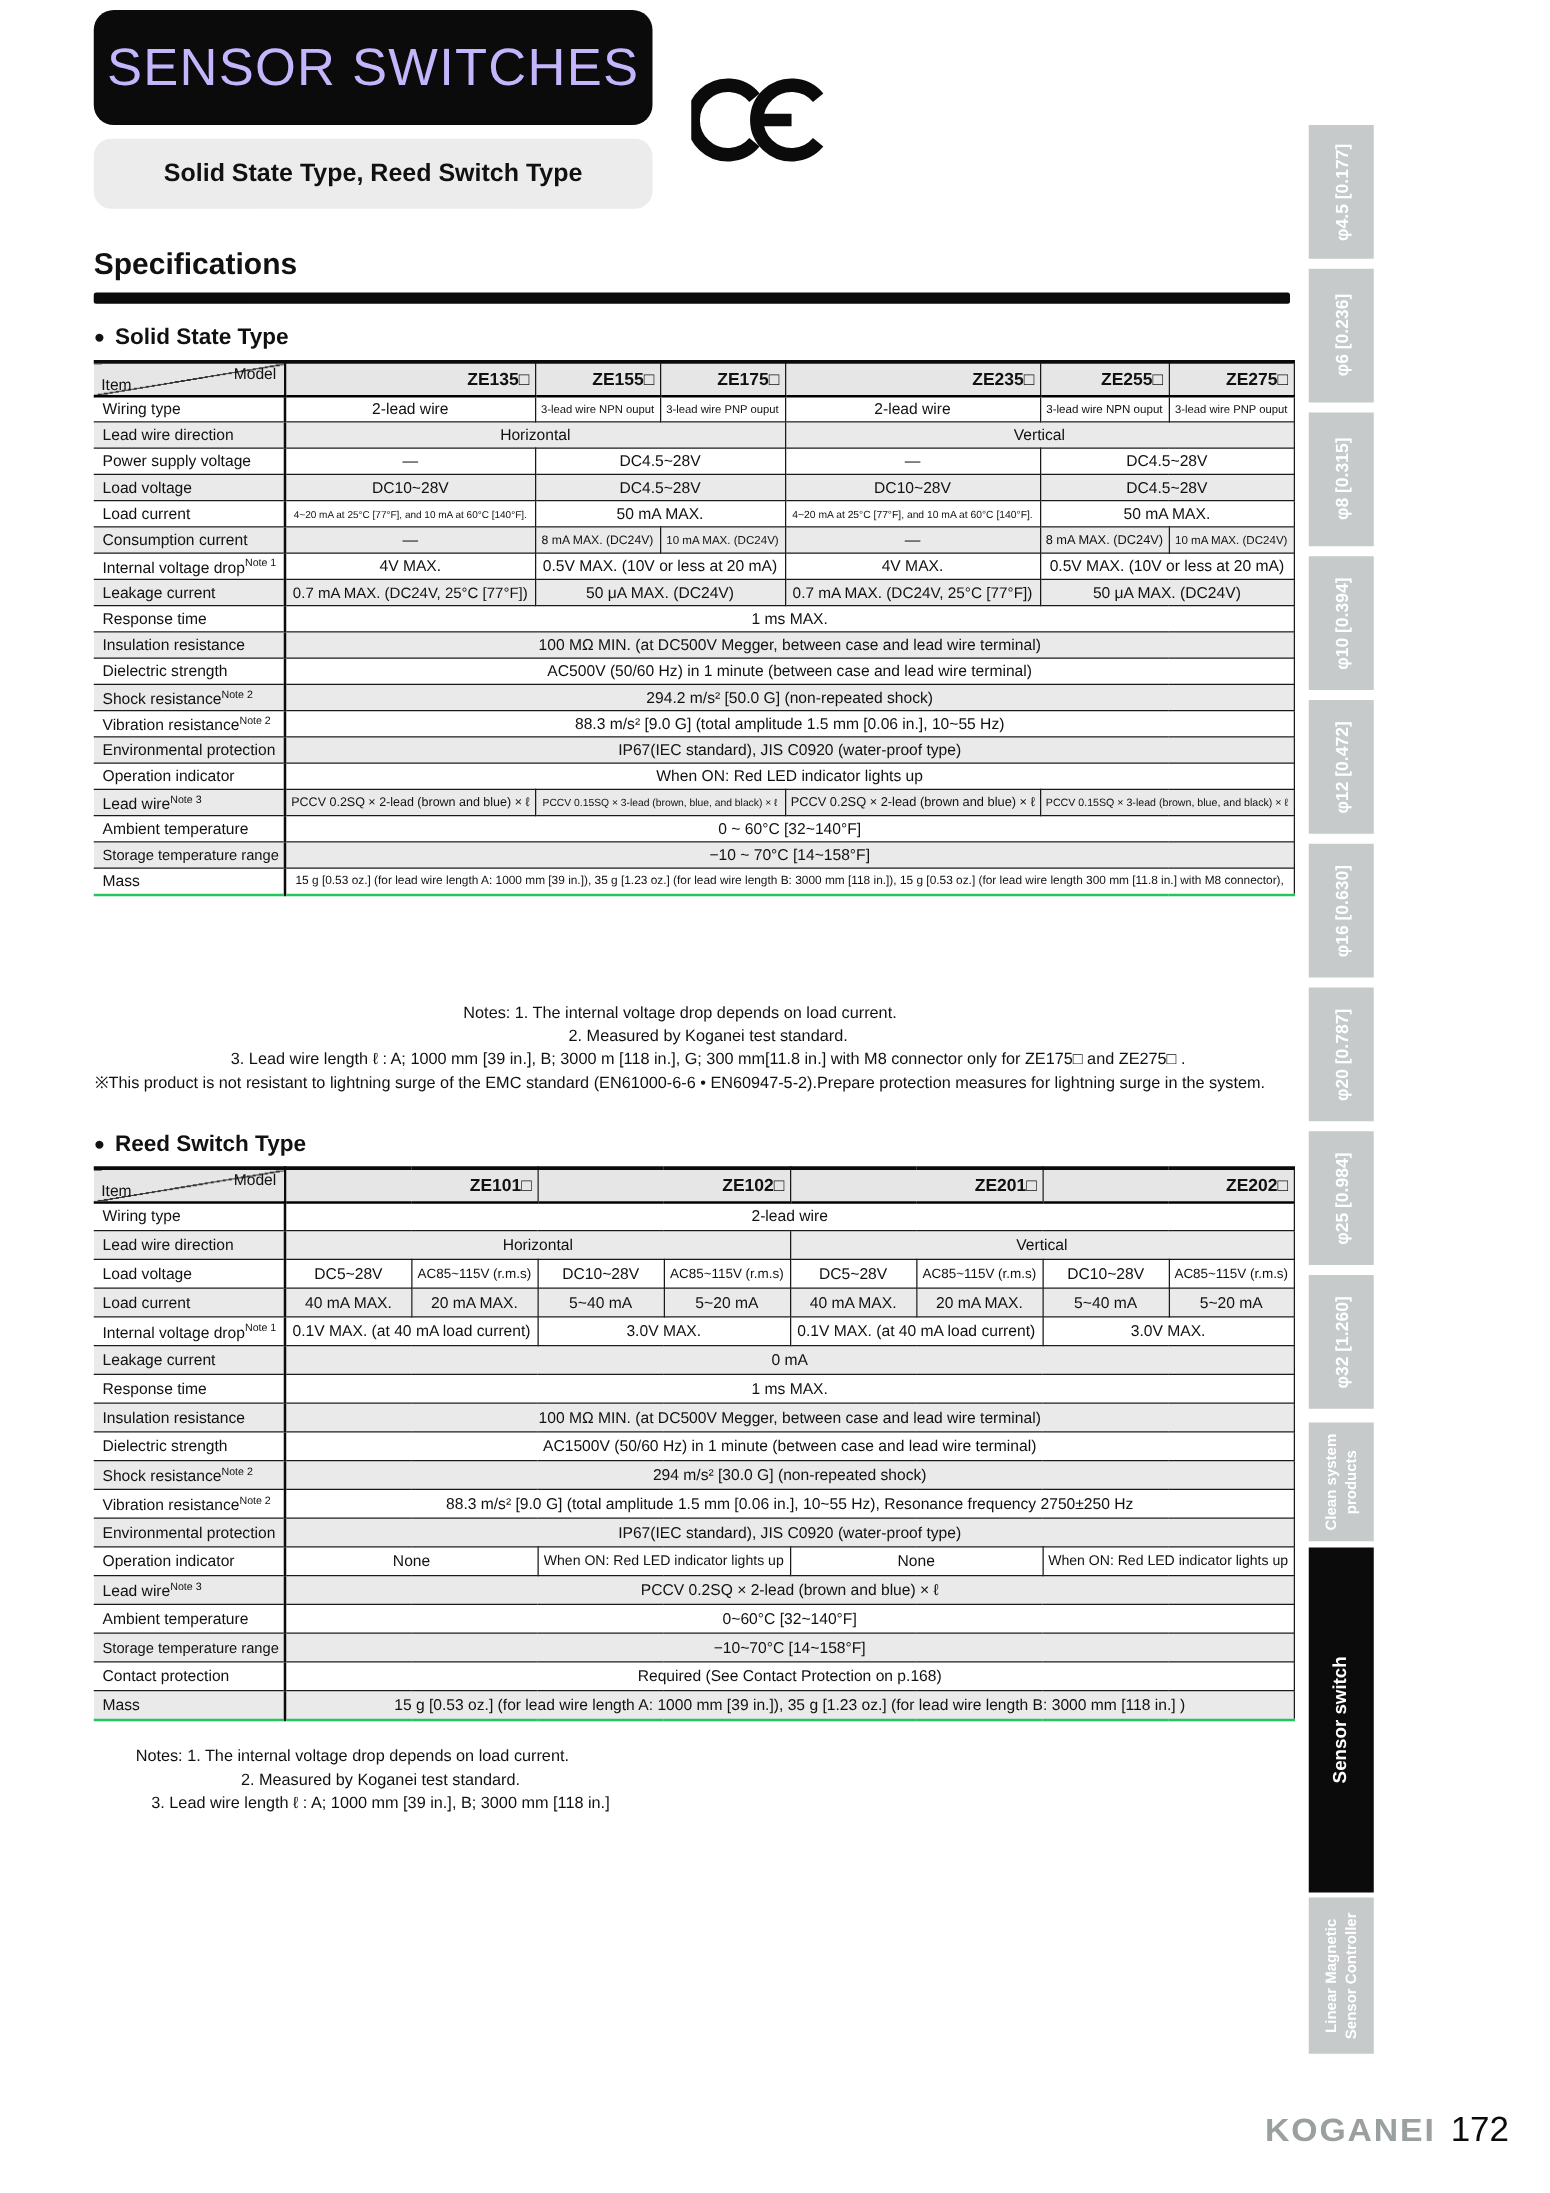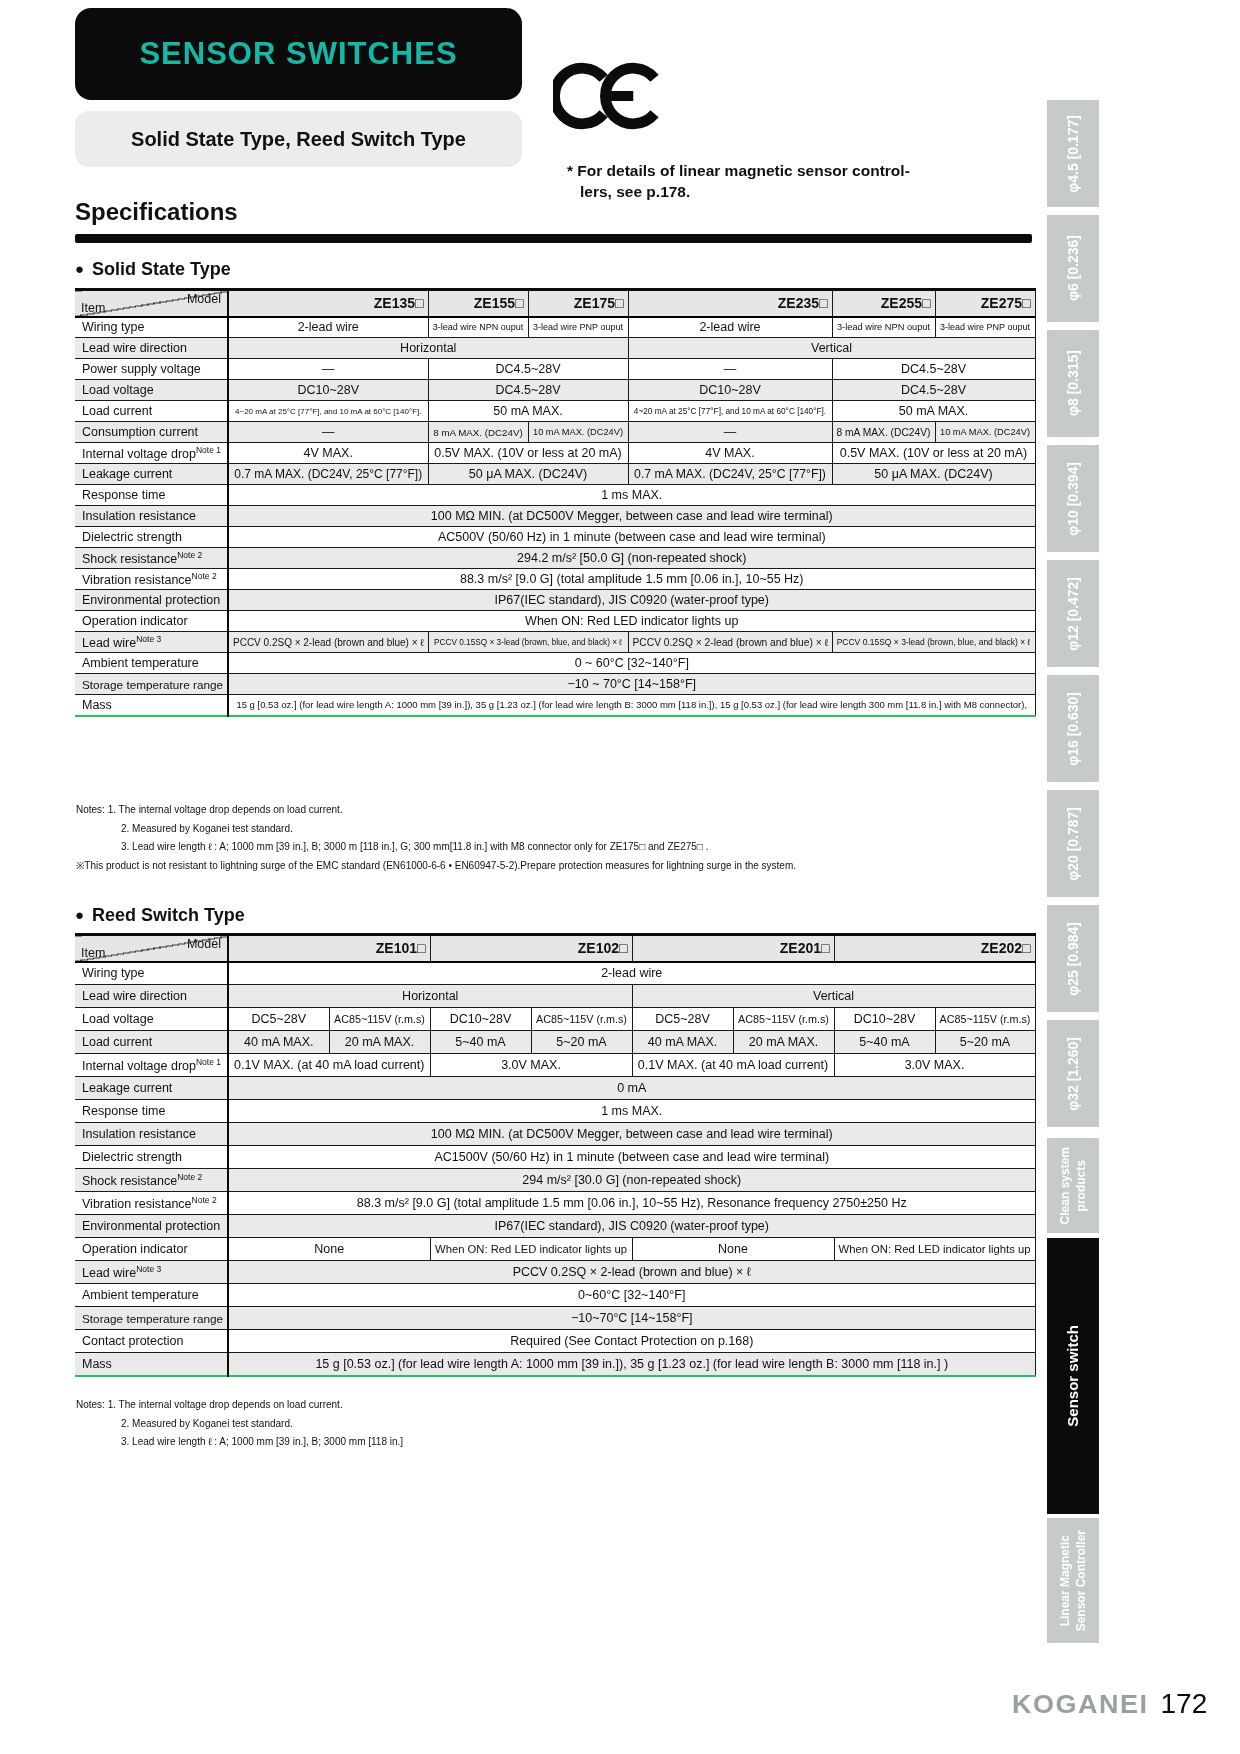--- a/index.html
+++ b/index.html
@@ -2,38 +2,38 @@
 <html><head>
 <meta charset="utf-8">
 <style>
   html,body{margin:0;padding:0;background:#fff;}
   .page{position:relative;width:1240px;height:1754px;background:#fff;overflow:hidden;
         font-family:"Liberation Sans", sans-serif;color:#111;}
 
   
   .banner-black{position:absolute;left:75px;top:8px;width:447px;height:92px;background:#0b0b0b;
                 border-radius:16px;display:flex;align-items:center;justify-content:center;}
-  .banner-black span{color:#14b8a6;font-size:31px;font-weight:bold;letter-spacing:1px;}
+  .banner-black span{color:#c4b5fd;font-size:42px;font-weight:normal;letter-spacing:1px;}
   .banner-gray{position:absolute;left:75px;top:111px;width:447px;height:56px;background:#ececec;
                border-radius:14px;display:flex;align-items:center;justify-content:center;
                font-size:20px;font-weight:bold;}
   .ce{position:absolute;left:553px;top:46px;}
   .details-note{position:absolute;left:567px;top:160px;font-size:15.5px;font-weight:bold;line-height:21px;}
   .details-note .l2{padding-left:13px;}
   .spec-h{position:absolute;left:75px;top:198px;font-size:24px;font-weight:bold;}
   .bar{position:absolute;left:75px;top:234px;width:957px;height:9px;background:#0b0b0b;border-radius:2px;}
 
   .sec{position:absolute;left:75px;font-size:18px;font-weight:bold;}
   .sec .b{font-size:15px;margin-right:8px;vertical-align:1px;}
   #sec1{top:259px;} #sec2{top:905px;}
   #tbl1{position:absolute;left:75px;top:288px;}
   #tbl2{position:absolute;left:75px;top:933px;}
   #notes1{position:absolute;left:76px;top:801px;}
   #notes2{position:absolute;left:76px;top:1396px;}
-  .notes div{font-size:10px;line-height:18.5px;white-space:nowrap;}
+  .notes div{font-size:13px;line-height:18.5px;white-space:nowrap;text-align:center;}
   .notes .ind{padding-left:45px;}
 
   
   table{border-collapse:collapse;table-layout:fixed;width:960px;background:#fff;
         border-top:3px solid #0b0b0b;border-bottom:2px solid #22c55e;}
   th,td{border:1px solid #1a1a1a;padding:0 4px;overflow:hidden;white-space:nowrap;}
   thead tr{height:27px;}
   #tbl1 tbody tr{height:21px;}
   #tbl2 tbody tr{height:23px;}
   thead th{border-bottom:2.5px solid #000;background:#e6e6e6;}
@@ -74,24 +74,20 @@
   </div>
 
   <div class="banner-gray">Solid State Type, Reed Switch Type</div>
 
   <svg class="ce" width="108" height="100" viewBox="0 0 140 100">
     <path d="M 65.6 26.9 A 36 36 0 1 0 65.6 73.1" stroke="#0b0b0b" stroke-width="14" fill="none"></path>
     <path d="M 131.6 26.9 A 36 36 0 1 0 131.6 73.1" stroke="#0b0b0b" stroke-width="14" fill="none"></path>
     <path d="M 70 50 H 104" stroke="#0b0b0b" stroke-width="13" fill="none"></path>
   </svg>
 
-  <div class="details-note">
-    <div>* For details of linear magnetic sensor control-</div>
-    <div class="l2">lers, see p.178.</div>
-  </div>
 
   <div class="spec-h">Specifications</div>
   <div class="bar"></div>
 
   <div class="sec" id="sec1">
     <span class="b">●</span><span>Solid State Type</span>
   </div>
   <div id="tbl1">
       <table>
         <colgroup>

